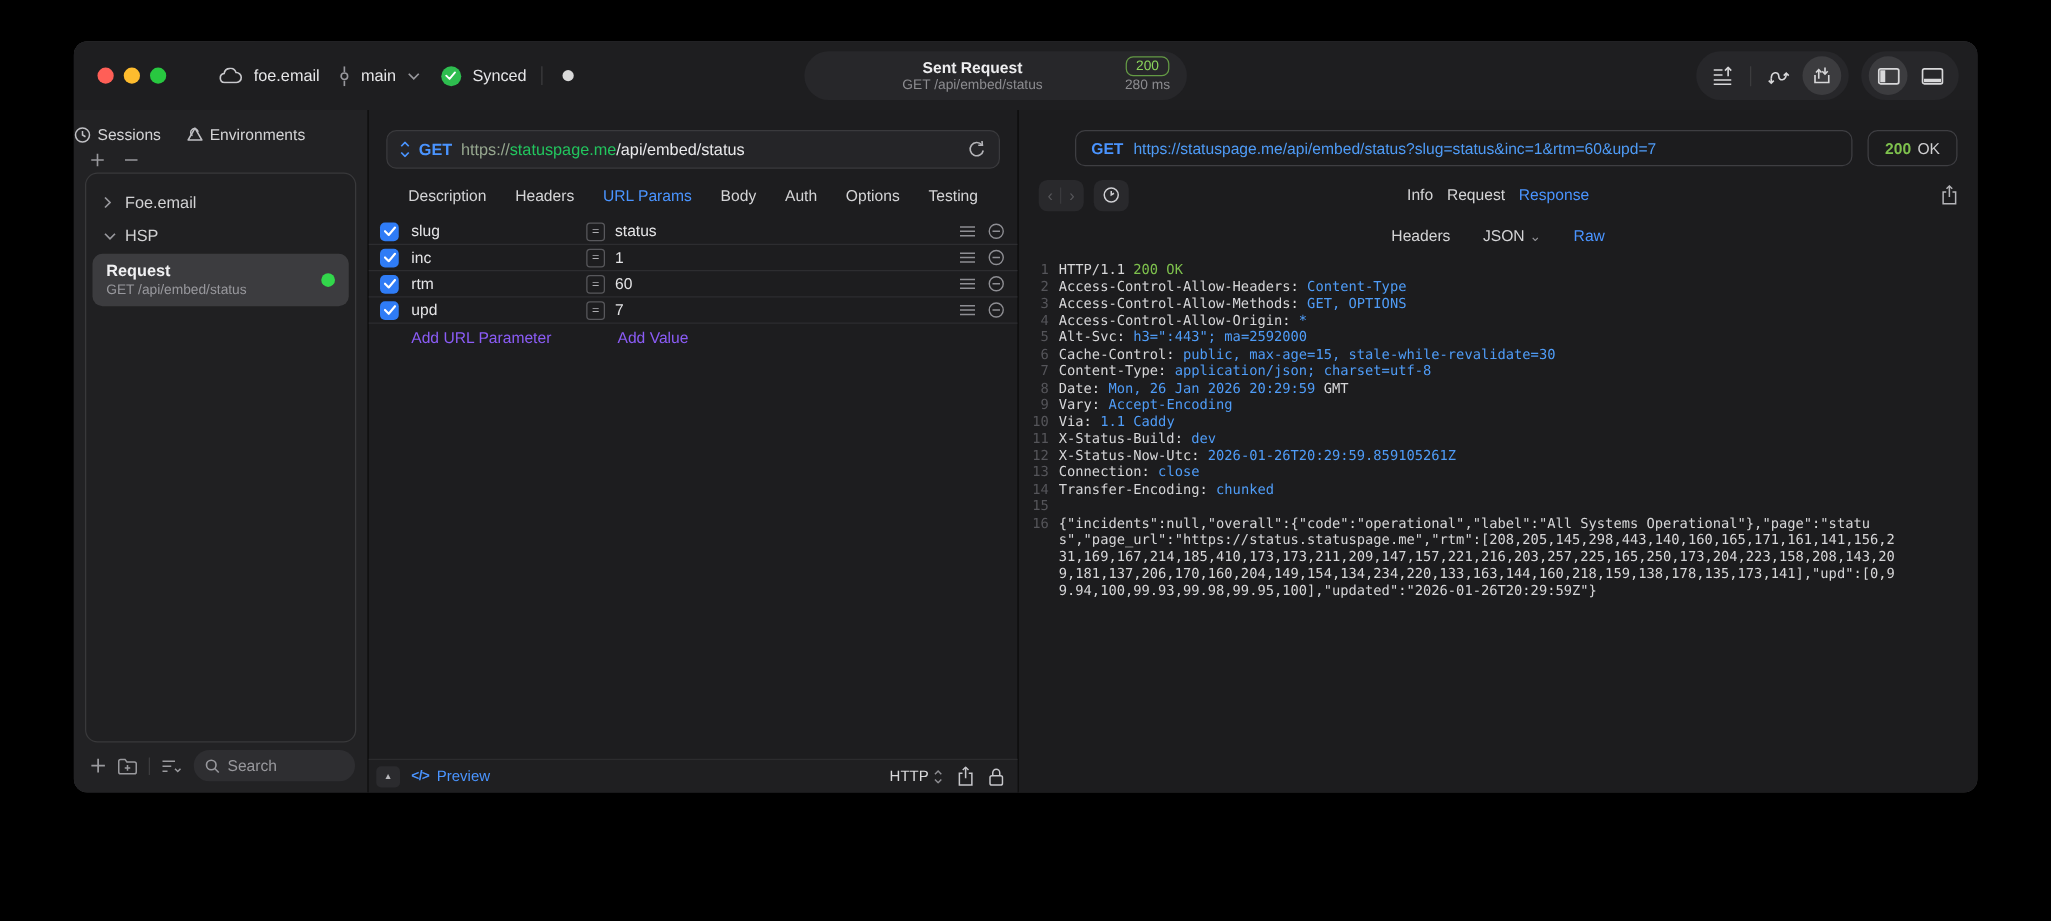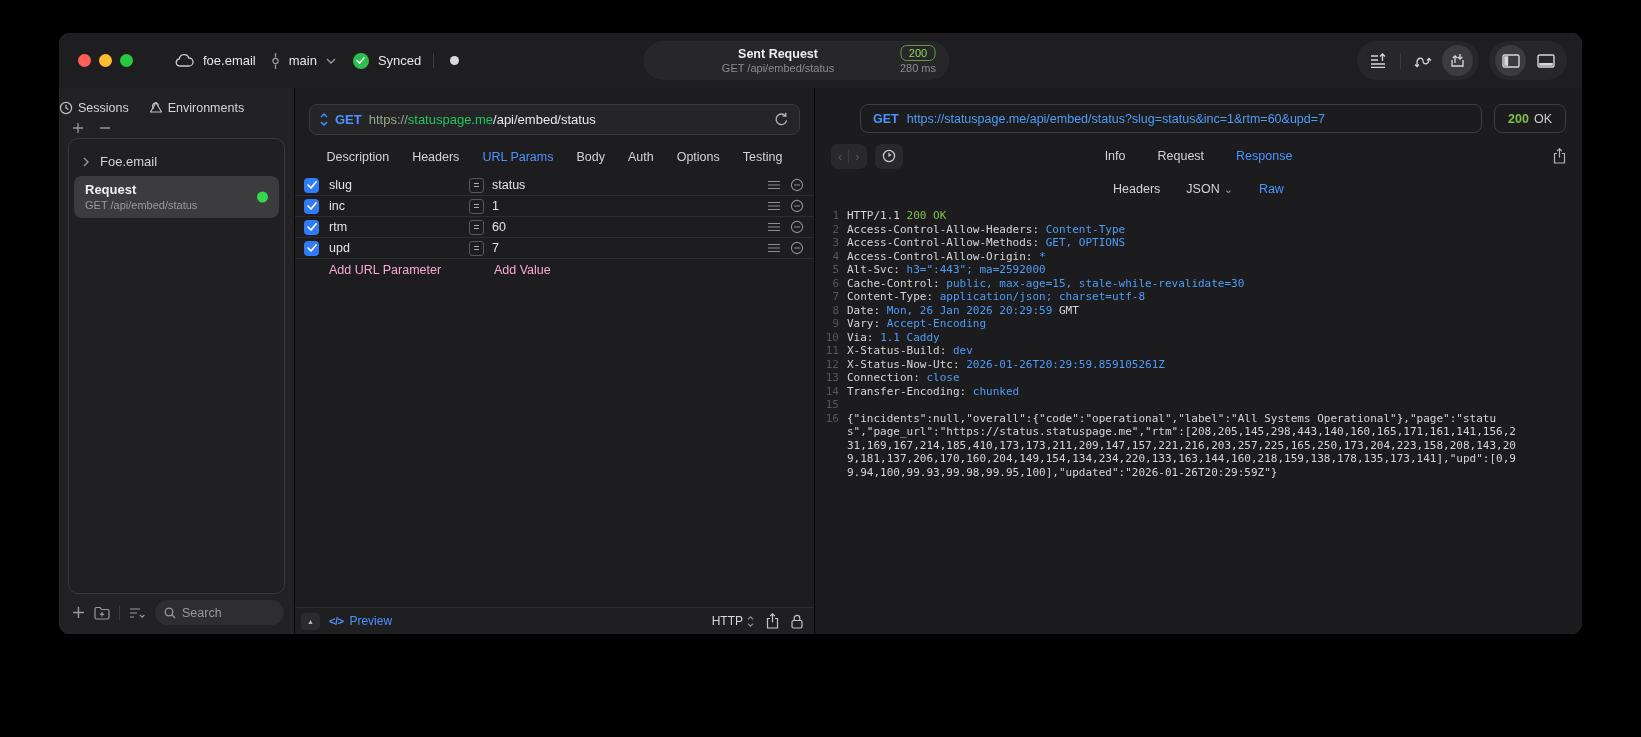--- a/index.html
+++ b/index.html
@@ -71,21 +71,21 @@
   .tab.active{color:var(--blue);}
   .vchev{color:#98989d;margin-left:4px;font-size:11px;}
   .pt-head{display:flex;font-size:12px;color:#8e8e93;padding:4px 0 6px;border-bottom:1px solid #303033;}
   .h-name{margin-left:34px;width:162px;}
   .pt-row{display:flex;align-items:center;height:21px;border-bottom:1px solid #2d2d30;padding-left:9px;font-size:12.5px;}
   .cbx{width:15px;height:15px;border-radius:4px;background:#2f7cf6;display:flex;align-items:center;justify-content:center;flex-shrink:0;}
   .p-name{width:140px;margin-left:10px;color:#e4e4e6;}
   .eq-box{width:15px;height:15px;border:1px solid #58585c;border-radius:3px;color:#aeaeb2;display:flex;align-items:center;justify-content:center;font-size:10px;margin-right:8px;flex-shrink:0;}
   .p-value{flex:1;color:#e4e4e6;}
   .row-icons{display:flex;align-items:center;gap:10px;margin-right:10px;}
-  .add-row{display:flex;align-items:center;height:22px;padding-left:9px;font-size:12.5px;color:#f9a8d4;}
+  .add-row{display:flex;align-items:center;height:22px;padding-left:9px;font-size:12.5px;color:#8b5cf6;}
   .add-name{width:165px;margin-left:25px;}
   .mid-spacer{flex:1;}
   .mid-footer{height:27px;border-top:1px solid #2c2c2e;display:flex;align-items:center;padding:0 11px 0 6px;gap:9px;background:#1f1f21;}
   .expand-btn{width:19px;height:17px;border-radius:4px;background:#2b2b2e;color:#b9b9bd;font-size:7px;display:flex;align-items:center;justify-content:center;}
   .preview{display:flex;align-items:center;gap:6px;color:var(--blue);font-size:12px;}
   .code-glyph{font-size:11px;font-weight:700;letter-spacing:-0.5px;}
   .mf-right{margin-left:auto;display:flex;align-items:center;gap:12px;}
   .http-sel{display:flex;align-items:center;gap:4px;color:#d8d8da;font-size:12px;}
   .mf-icon{color:#c6c6ca;}
 
@@ -97,21 +97,21 @@
   .resp-url{color:var(--code-blue);overflow:hidden;text-overflow:ellipsis;}
   .resp-status-box{height:29px;border:1px solid #3e3e42;border-radius:8px;display:flex;align-items:center;gap:5px;padding:0 13px;font-size:12.5px;flex-shrink:0;}
   .rs-code{color:var(--green);font-weight:700;}
   .rs-text{color:#cfcfd1;}
   .resp-nav{position:relative;display:flex;align-items:center;margin:10px 16px 0;height:26px;}
   .nav-left{display:flex;gap:8px;}
   .nav-pill{height:25px;background:#29292c;border-radius:7px;display:flex;align-items:center;padding:0 7px;gap:6px;}
   .nav-chev{color:#57575b;font-size:13px;}
   .nav-sep{width:1px;height:13px;background:#3a3a3d;}
   .clock-btn{color:#cfcfd3;}
-  .resp-tabs{position:absolute;left:50%;transform:translateX(-50%);display:flex;gap:32px;font-size:12.5px;color:#d4d4d6;}
+  .resp-tabs{position:absolute;left:50%;transform:translateX(-50%);display:flex;gap:11px;font-size:12.5px;color:#d4d4d6;}
   .nav-right{margin-left:auto;color:#b4b4b8;}
   .resp-viewtabs{display:flex;justify-content:center;gap:26px;padding:13px 0 9px;font-size:12.5px;color:#d4d4d6;}
   .resp-code{flex:1;overflow:hidden;padding:4px 62px 0 0;font-family:"DejaVu Sans Mono",monospace;font-size:11px;line-height:13.5px;}
   .code-line{display:flex;}
   .ln{width:32px;flex-shrink:0;text-align:right;padding-right:8px;color:#55555a;}
   .lc{flex:1;white-space:pre-wrap;word-break:break-all;min-height:13.5px;}
   .seg-p{color:#d6d6d8;} .seg-g{color:var(--green);} .seg-b{color:var(--code-blue);}
 </style>
 </head>
 <body>
@@ -251,20 +251,28 @@
       </div>
       <div class="tree-box">
         <div class="tree-row">
           <span class="chev">
             <svg width="6" height="10" viewBox="0 0 6 10" fill="none" stroke="currentColor" stroke-width="1.4">
                 <polyline points="1,1 5,5 1,9"></polyline>
               </svg>
           </span>
           <span>Foe.email</span>
         </div>
+        <div class="tree-row">
+          <span class="chev">
+            <svg width="10" height="6" viewBox="0 0 10 6" fill="none" stroke="currentColor" stroke-width="1.4">
+                <polyline points="1,1 5,5 9,1"></polyline>
+              </svg>
+          </span>
+          <span>HSP</span>
+        </div>
         <div class="req-item">
           <div class="req-title">Request</div>
           <div class="req-sub">GET /api/embed/status</div>
           <span class="req-dot"></span>
         </div>
       </div>
       <div class="side-toolbar">
         <span>
           <svg width="13" height="13" viewBox="0 0 12 12" stroke="currentColor" stroke-width="1.3">
               <line x1="6" y1="1" x2="6" y2="11"></line>

